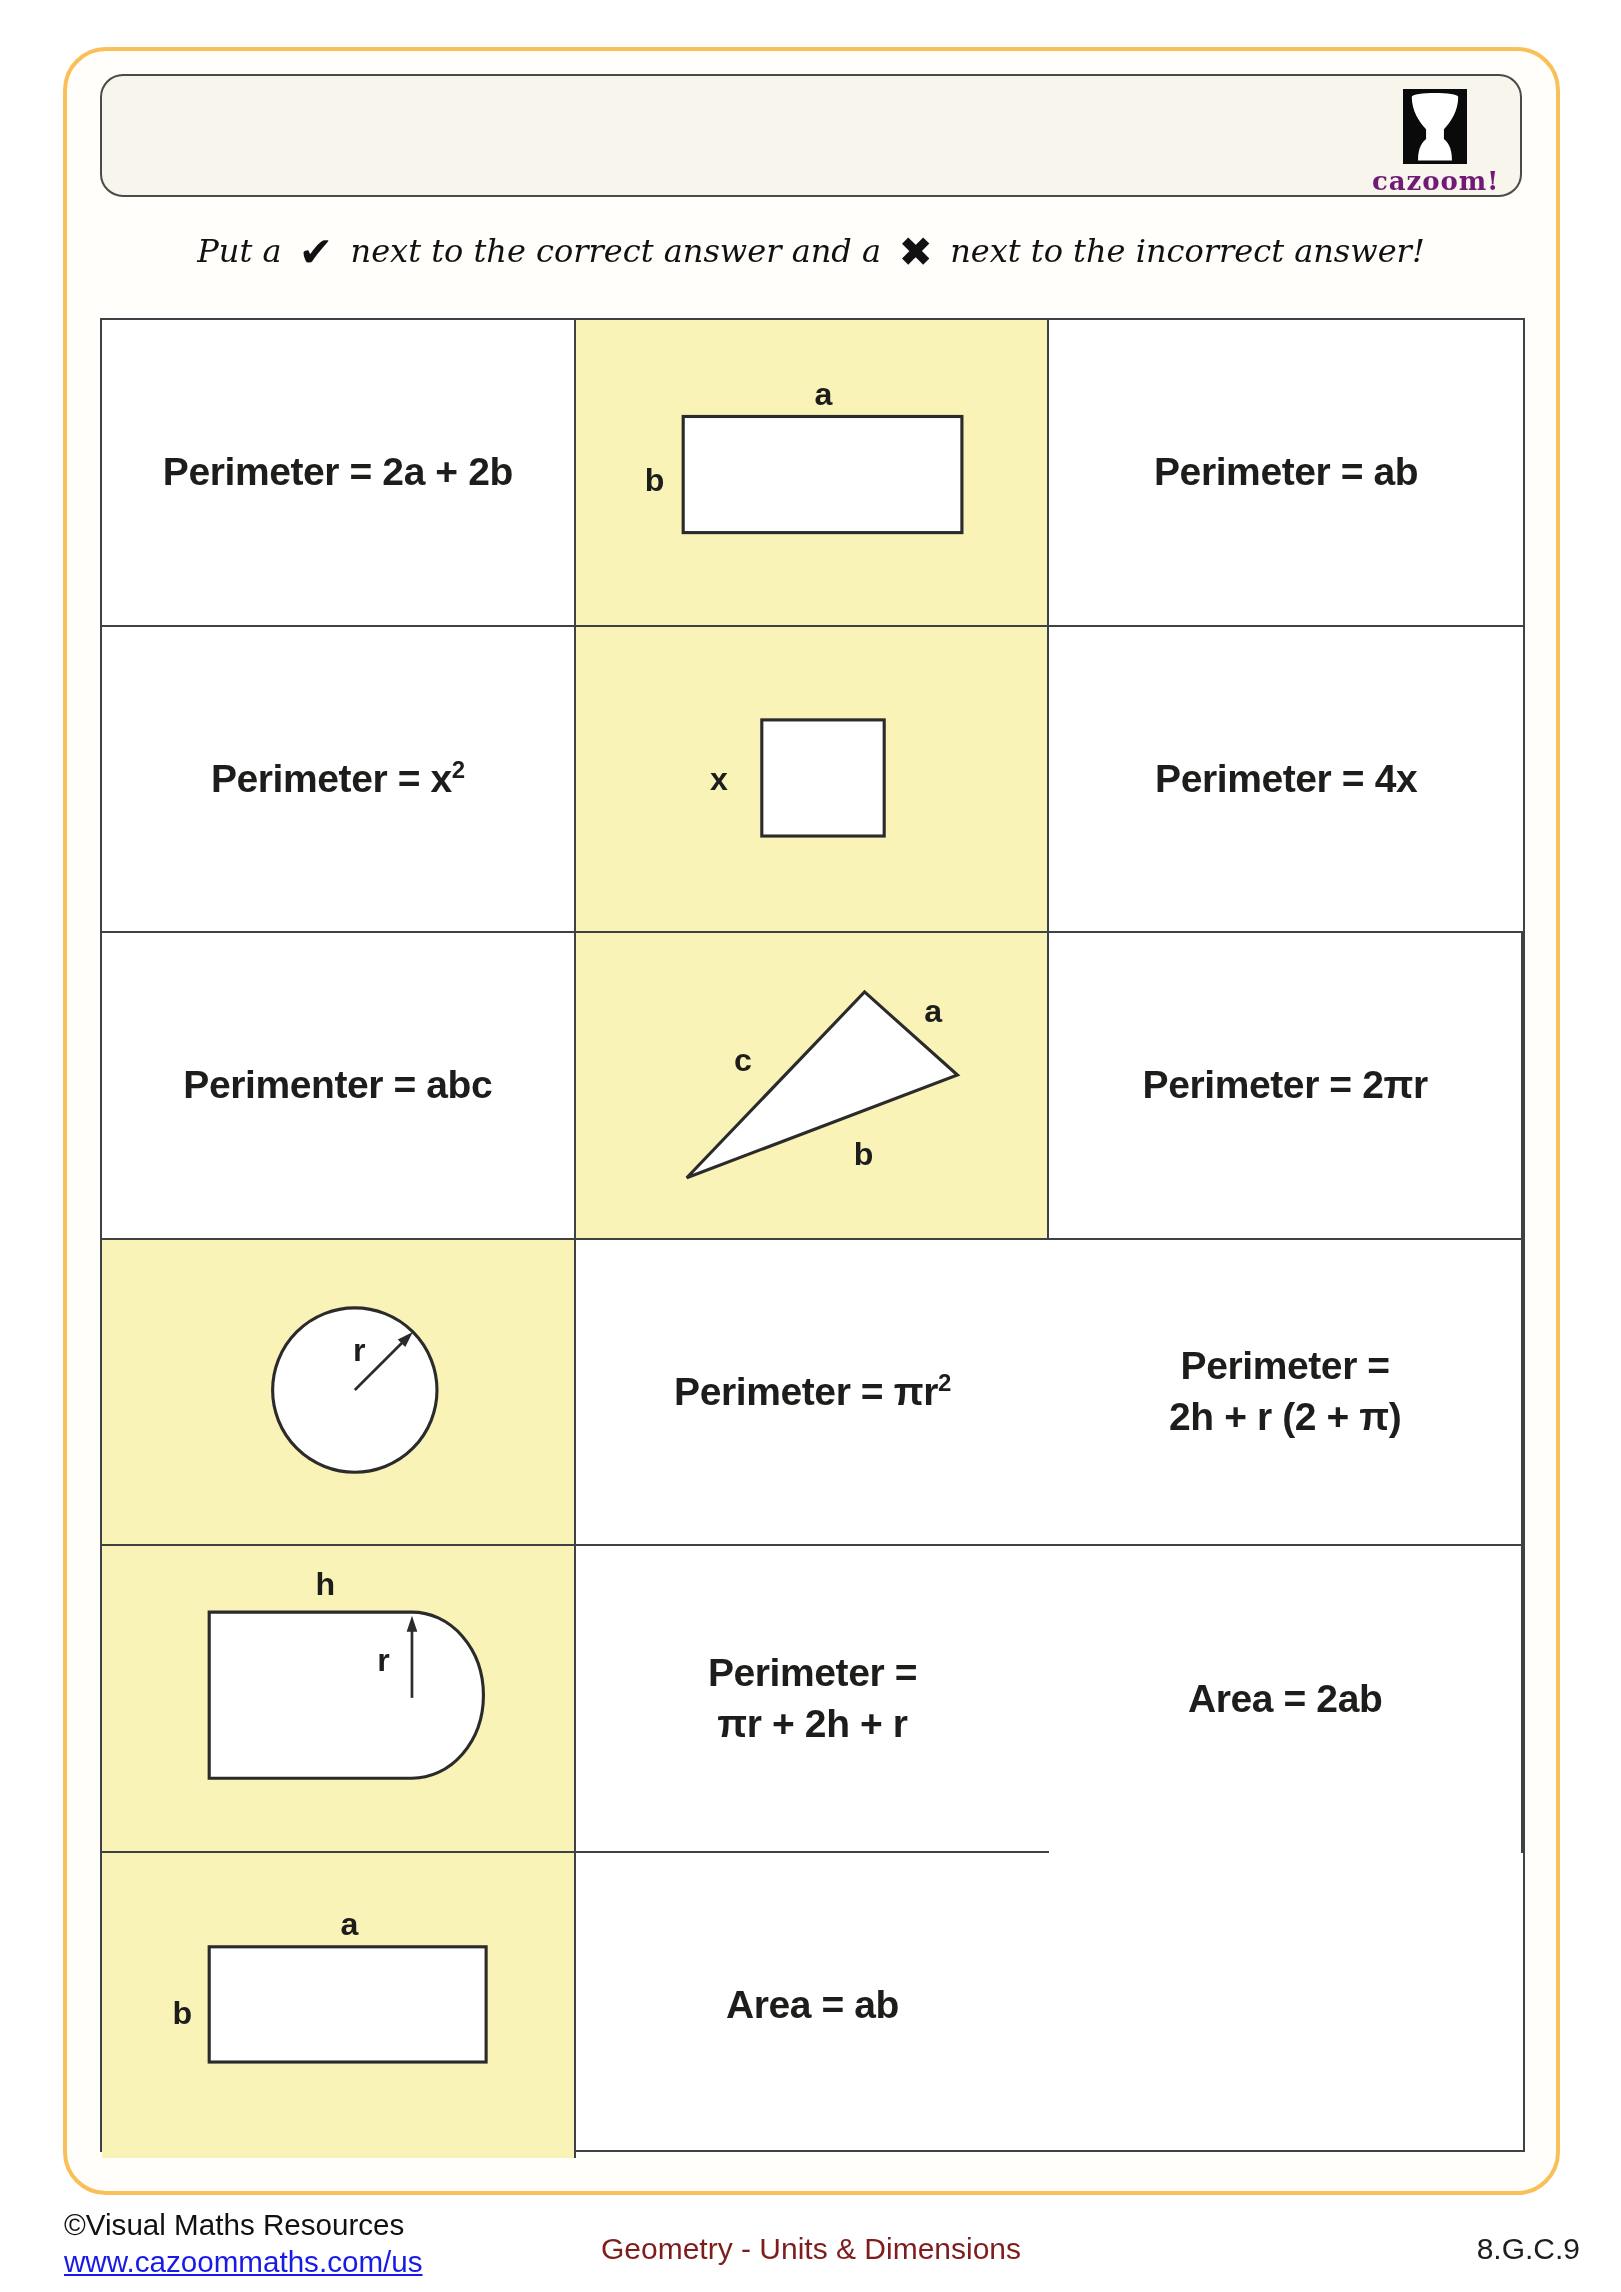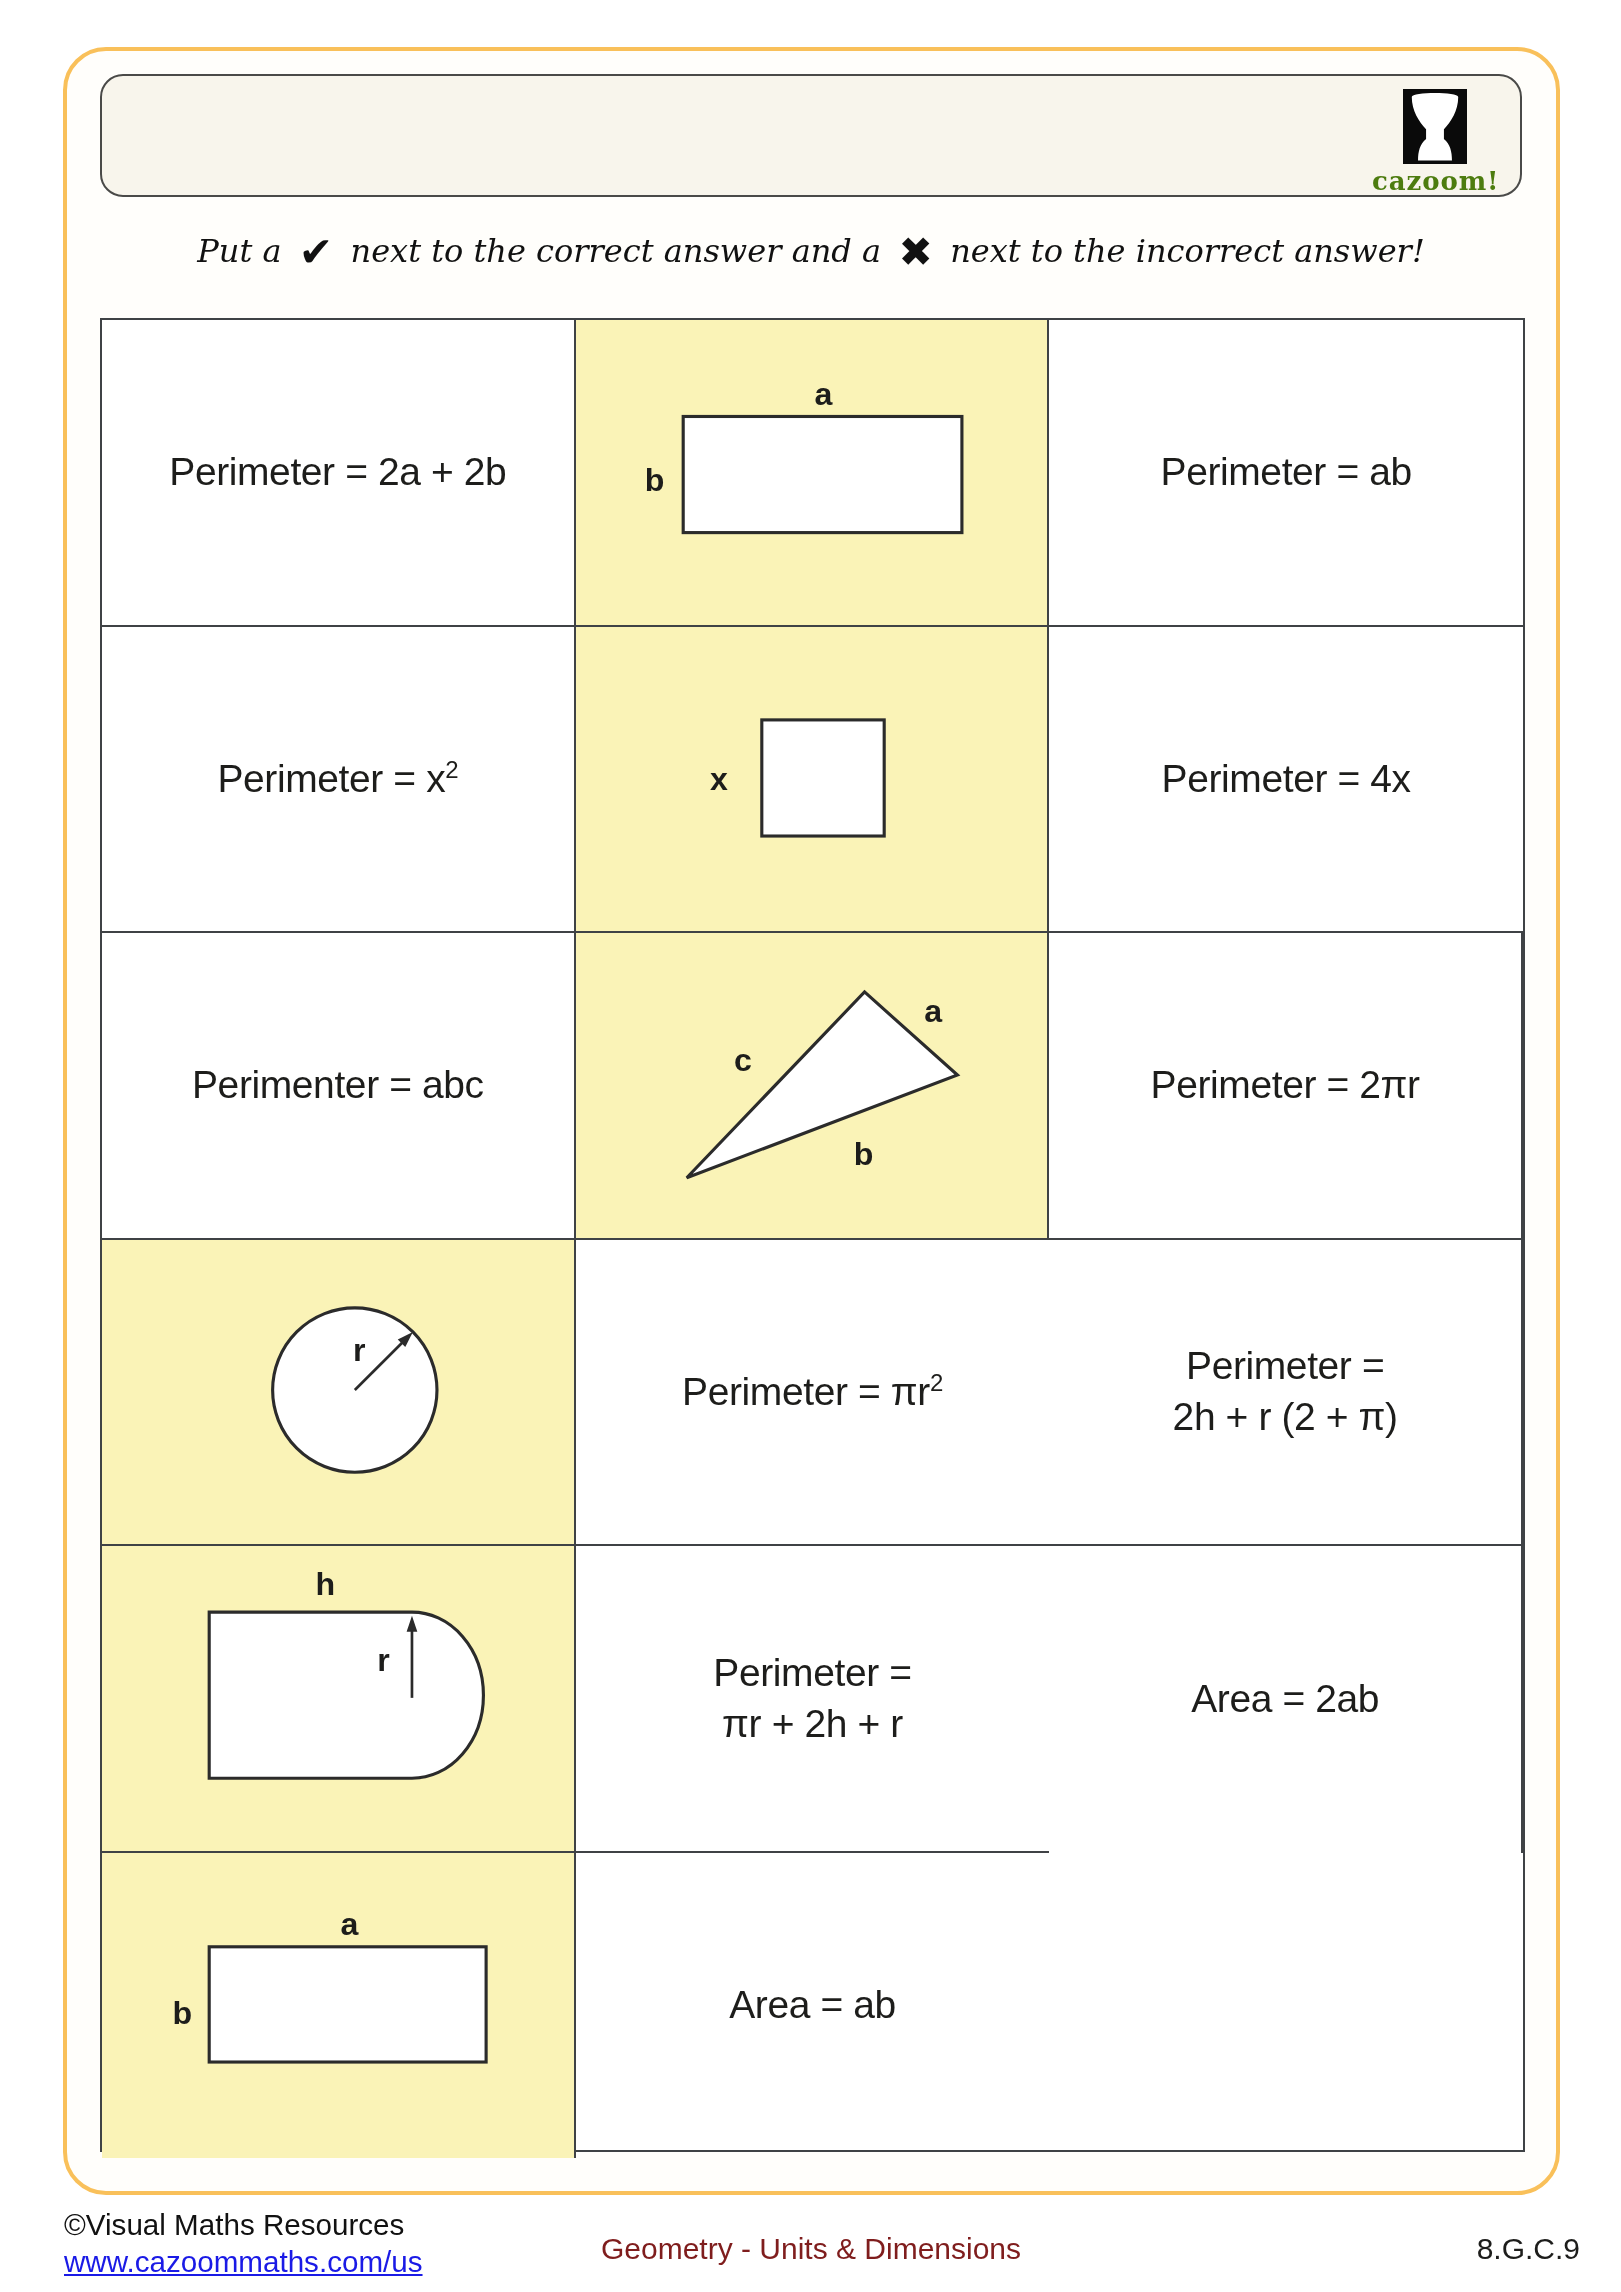--- a/index.html
+++ b/index.html
@@ -19,21 +19,21 @@
     display:flex; align-items:center; padding-left:34px; padding-right:161px;
   }
   .title-text {
     font-size:52px; font-weight:bold; color:#191919; letter-spacing:-0.9px;
     font-family:"Liberation Sans", sans-serif;
   }
   .logo { position:absolute; right:23px; top:13.4px; width:125px; text-align:center; }
   .logo-box { display:inline-block; width:64px; height:75px; background:#0a0a0a; }
   .logo-text {
     font-family:"DejaVu Serif", serif; font-weight:bold; font-size:26px;
-    color:#4d7c0f; letter-spacing:0.9px; line-height:1; margin-top:0.9px;
+    color:#701a75; letter-spacing:0.9px; line-height:1; margin-top:0.9px;
   }
 
   
   .instruction {
     position:absolute; left:0; right:0; top:228px; text-align:center;
     font-family:"DejaVu Serif", serif; font-style:italic; font-size:32px; color:#111111;
   }
   .instruction .mark {
     font-style:normal; font-weight:bold; font-size:41px; color:#111111;
     vertical-align:-3.6px; margin:0 7.2px; font-family:"DejaVu Sans", sans-serif;
@@ -46,21 +46,21 @@
     border:2.7px solid #3F4245; background:#ffffff;
   }
   .cell {
     border-right:2.2px solid #3F4245; border-bottom:2.2px solid #3F4245;
     display:flex; align-items:center; justify-content:center; text-align:center;
   }
   .cell.last-col { border-right:none; }
   .cell.last-row { border-bottom:none; }
   .cell.shape-cell { background:#FAF3B7; padding:0; }
   .formula {
-    font-size:39px; font-weight:normal; color:#1D1D1B; letter-spacing:-0.4px; line-height:1.3;
+    font-size:39px; font-weight:bold; color:#1D1D1B; letter-spacing:-0.4px; line-height:1.3;
   }
   .formula .sup { font-size:24px; vertical-align:super; line-height:0; }
   .shape-cell svg { width:100%; height:100%; display:block; }
   .shape-outline { fill:#ffffff; stroke:#2B2B2B; stroke-width:3.5; }
   .shape-line { stroke:#2B2B2B; stroke-width:3; fill:none; }
   .shape-label {
     font-family:"Liberation Sans", sans-serif; font-size:36px; font-weight:bold; fill:#1D1D1B;
   }
 
   

